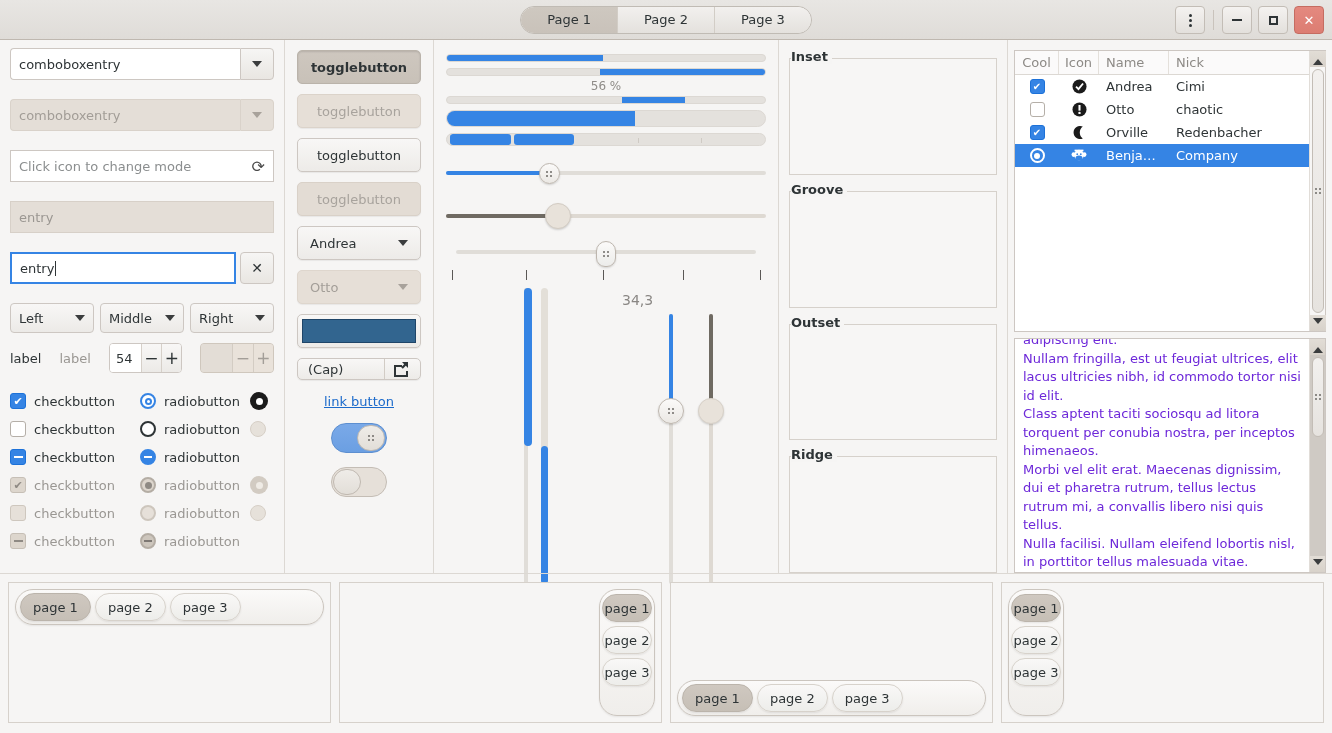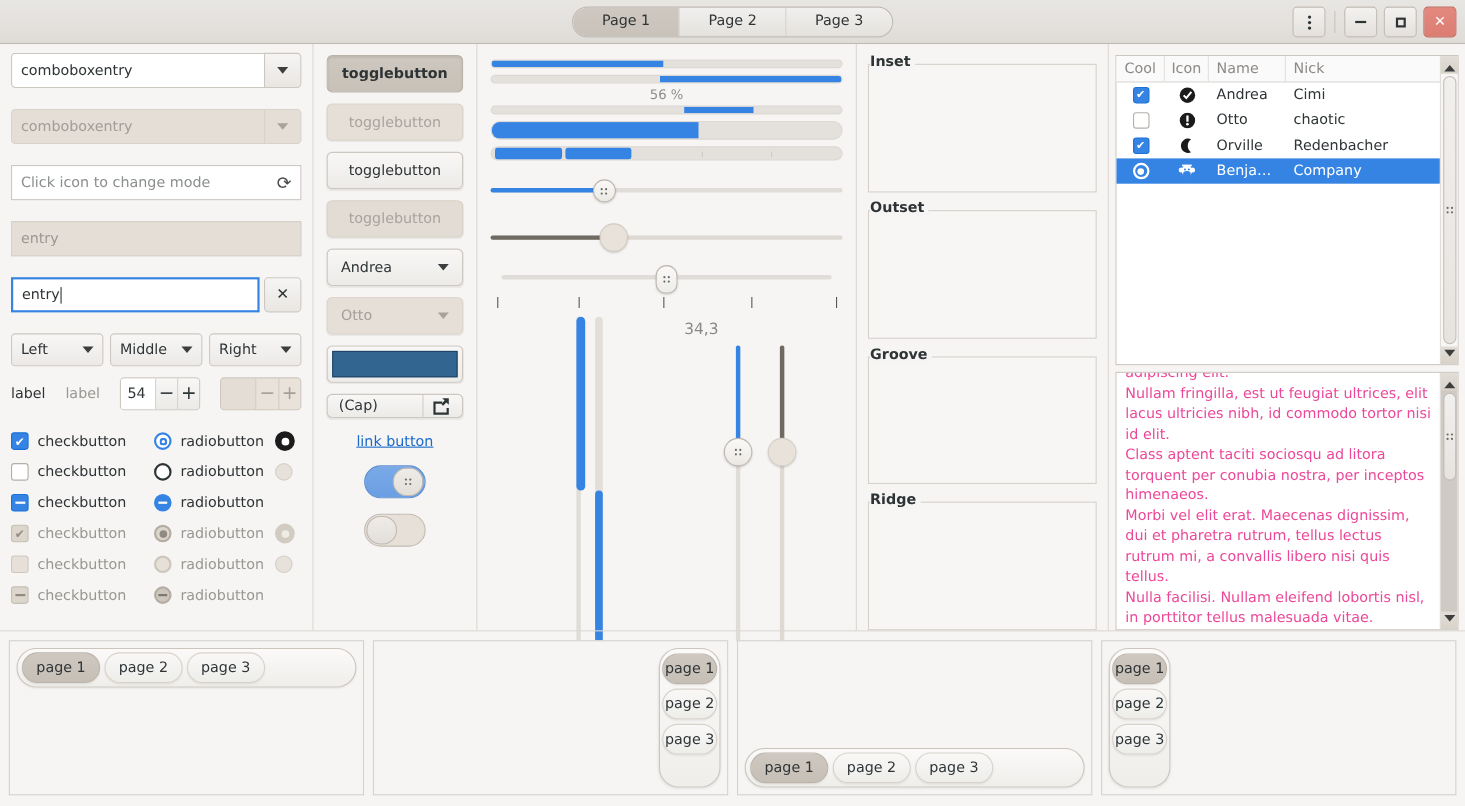--- a/index.html
+++ b/index.html
@@ -272,21 +272,21 @@
   .sb{ width:16px; background:#f7f6f5; border-left:1px solid #e1ddd8; position:relative; display:flex; flex-direction:column; align-items:center;}
   .sb .sbtri{ width:0;height:0;border-left:5px solid transparent;border-right:5px solid transparent; }
   .sb .up{border-bottom:6px solid #3b3d3e; margin-top:5px;}
   .sb .down{border-top:6px solid #3b3d3e; margin-bottom:5px;}
   .sb .sbtn-a{height:16px;width:16px;display:flex;align-items:center;justify-content:center;background:linear-gradient(to bottom,#e2ddd6,#d8d2ca);}
   .sb .thumb{position:absolute;left:2px;width:12px;border-radius:6px;background:linear-gradient(to bottom,#f2f0ee,#e6e3df);border:1px solid #c3bdb6;
              display:flex;align-items:center;justify-content:center;}
   .tvwrap .sb{ background:#f7f6f5; }
 
   .txwrap{ flex:1; border:1px solid #cdc7c2; background:#fff; display:flex; position:relative; overflow:hidden;}
-  .tx{ flex:1; padding:0 8px; font-size:13px; line-height:18.5px; color:#ec4899; overflow:hidden; margin-top:-8px;}
+  .tx{ flex:1; padding:0 8px; font-size:13px; line-height:18.5px; color:#6d28d9; overflow:hidden; margin-top:-8px;}
   .tx p{margin:0;}
 
   
   .bottom{ position:absolute; top:573px; left:0; width:1332px; height:160px; border-top:1px solid #dcd8d3;
            display:flex; padding:8px 8px 10px 8px; gap:8px;}
   .nb{ flex:1; border:1px solid #d6d1cb; background:#f6f5f4; position:relative;}
   .nbbar{
     position:absolute; border:1px solid #cbc5be; border-radius:18px;
     background:linear-gradient(to bottom,#fbfaf9,#f0eeeb);
     display:flex; align-items:center;
@@ -611,25 +611,25 @@
   </div>
 
   <div class="vsep"></div>
 
   <div class="col" id="col4">
     <div class="frame">
       <div class="ftitle">Inset</div>
       <div class="fbox"></div>
     </div>
     <div class="frame">
+      <div class="ftitle">Groove</div>
+      <div class="fbox"></div>
+    </div>
+    <div class="frame">
       <div class="ftitle">Outset</div>
-      <div class="fbox"></div>
-    </div>
-    <div class="frame">
-      <div class="ftitle">Groove</div>
       <div class="fbox"></div>
     </div>
     <div class="frame">
       <div class="ftitle">Ridge</div>
       <div class="fbox"></div>
     </div>
   </div>
 
   <div class="vsep"></div>
 

